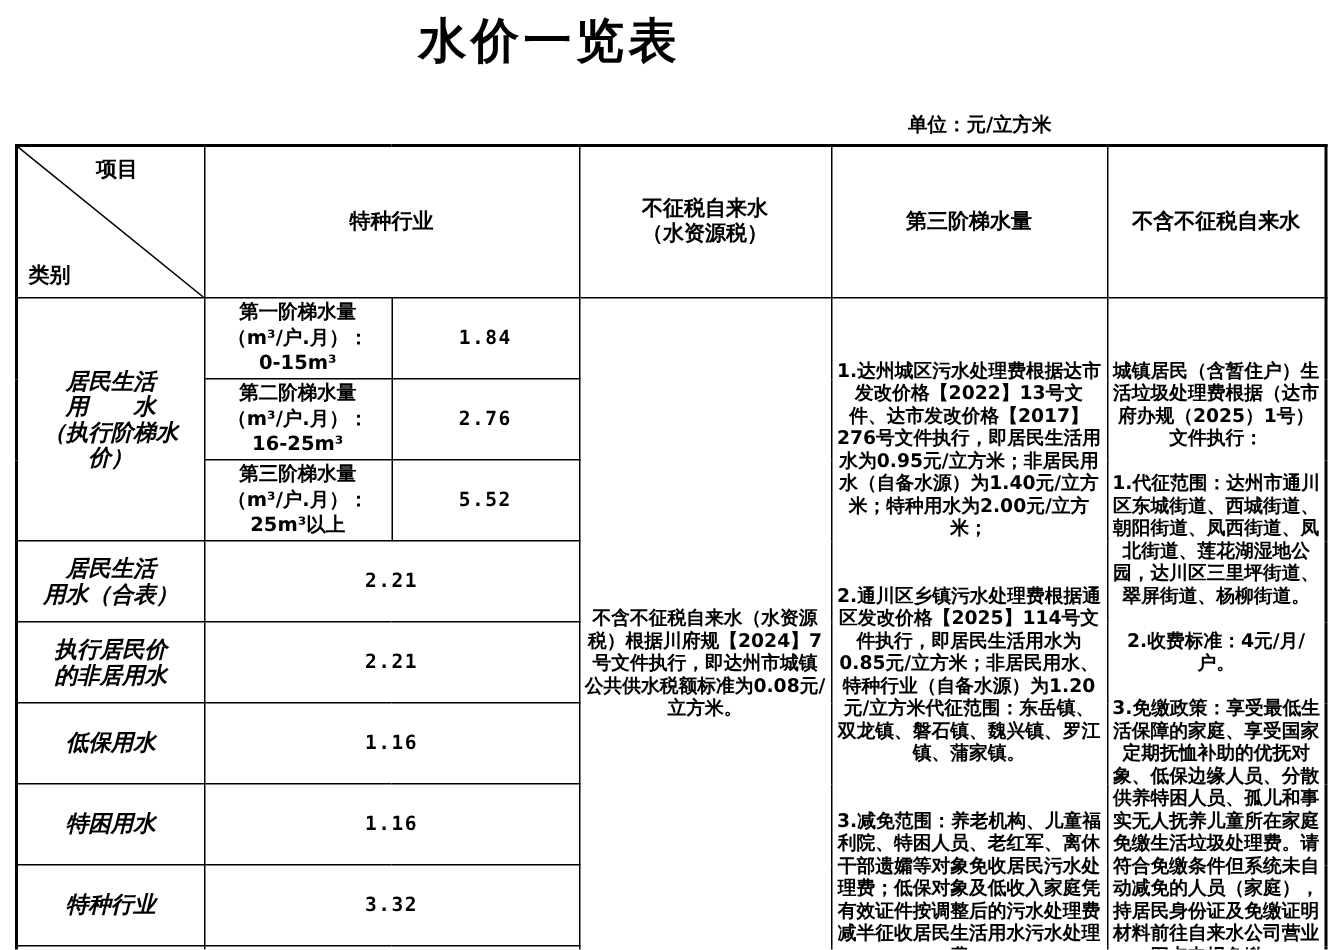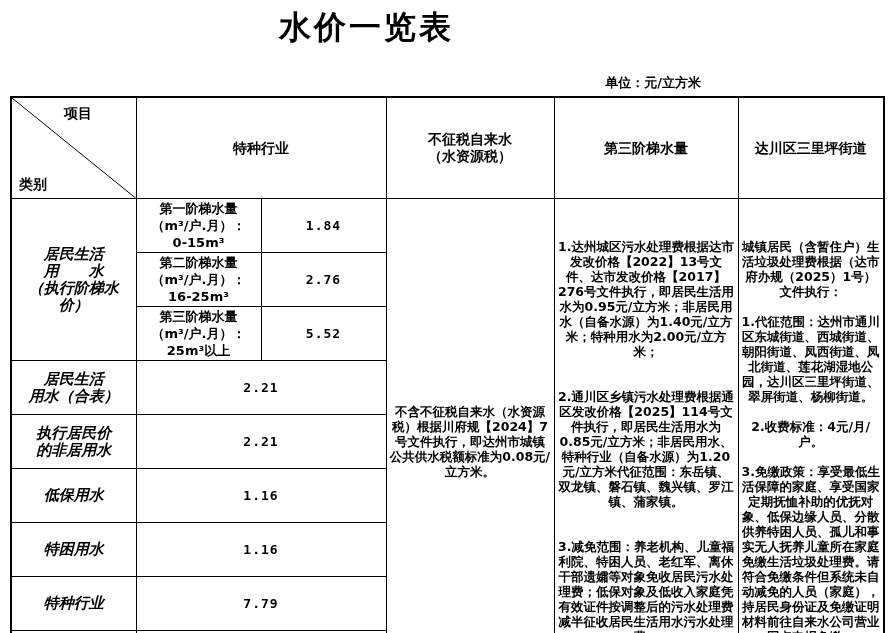--- a/index.html
+++ b/index.html
@@ -95,21 +95,21 @@
         <svg viewBox="0 0 100 100" preserveAspectRatio="none">
           <line x1="0" y1="0" x2="100" y2="100" stroke="#000" stroke-width="1" vector-effect="non-scaling-stroke"></line>
         </svg>
         <span class="c-tr">项目</span>
         <span class="c-bl">类别</span>
       </td>
       <td colspan="2">特种行业</td>
       <td>不征税自来水
 （水资源税）</td>
       <td>第三阶梯水量</td>
-      <td>达川区三里坪街道</td>
+      <td>不含不征税自来水</td>
     </tr>
 
     <tr class="body">
       <td class="rowhead" rowspan="3">居民生活
 用　　水
 （执行阶梯水价）</td>
       <td class="tier">第一阶梯水量
 （m³/户.月）：
 0-15m³</td>
       <td class="val">1.84</td>
@@ -161,21 +161,21 @@
       <td class="val" colspan="2">1.16</td>
     </tr>
 
     <tr class="body">
       <td class="rowhead">特困用水</td>
       <td class="val" colspan="2">1.16</td>
     </tr>
 
     <tr class="body">
       <td class="rowhead">特种行业</td>
-      <td class="val" colspan="2">7.79</td>
+      <td class="val" colspan="2">3.32</td>
     </tr>
 
     <tr class="body">
       <td class="rowhead">非居民
 生活用水</td>
       <td class="val" colspan="2">2.70</td>
     </tr>
 
   </tbody>
     </table>

